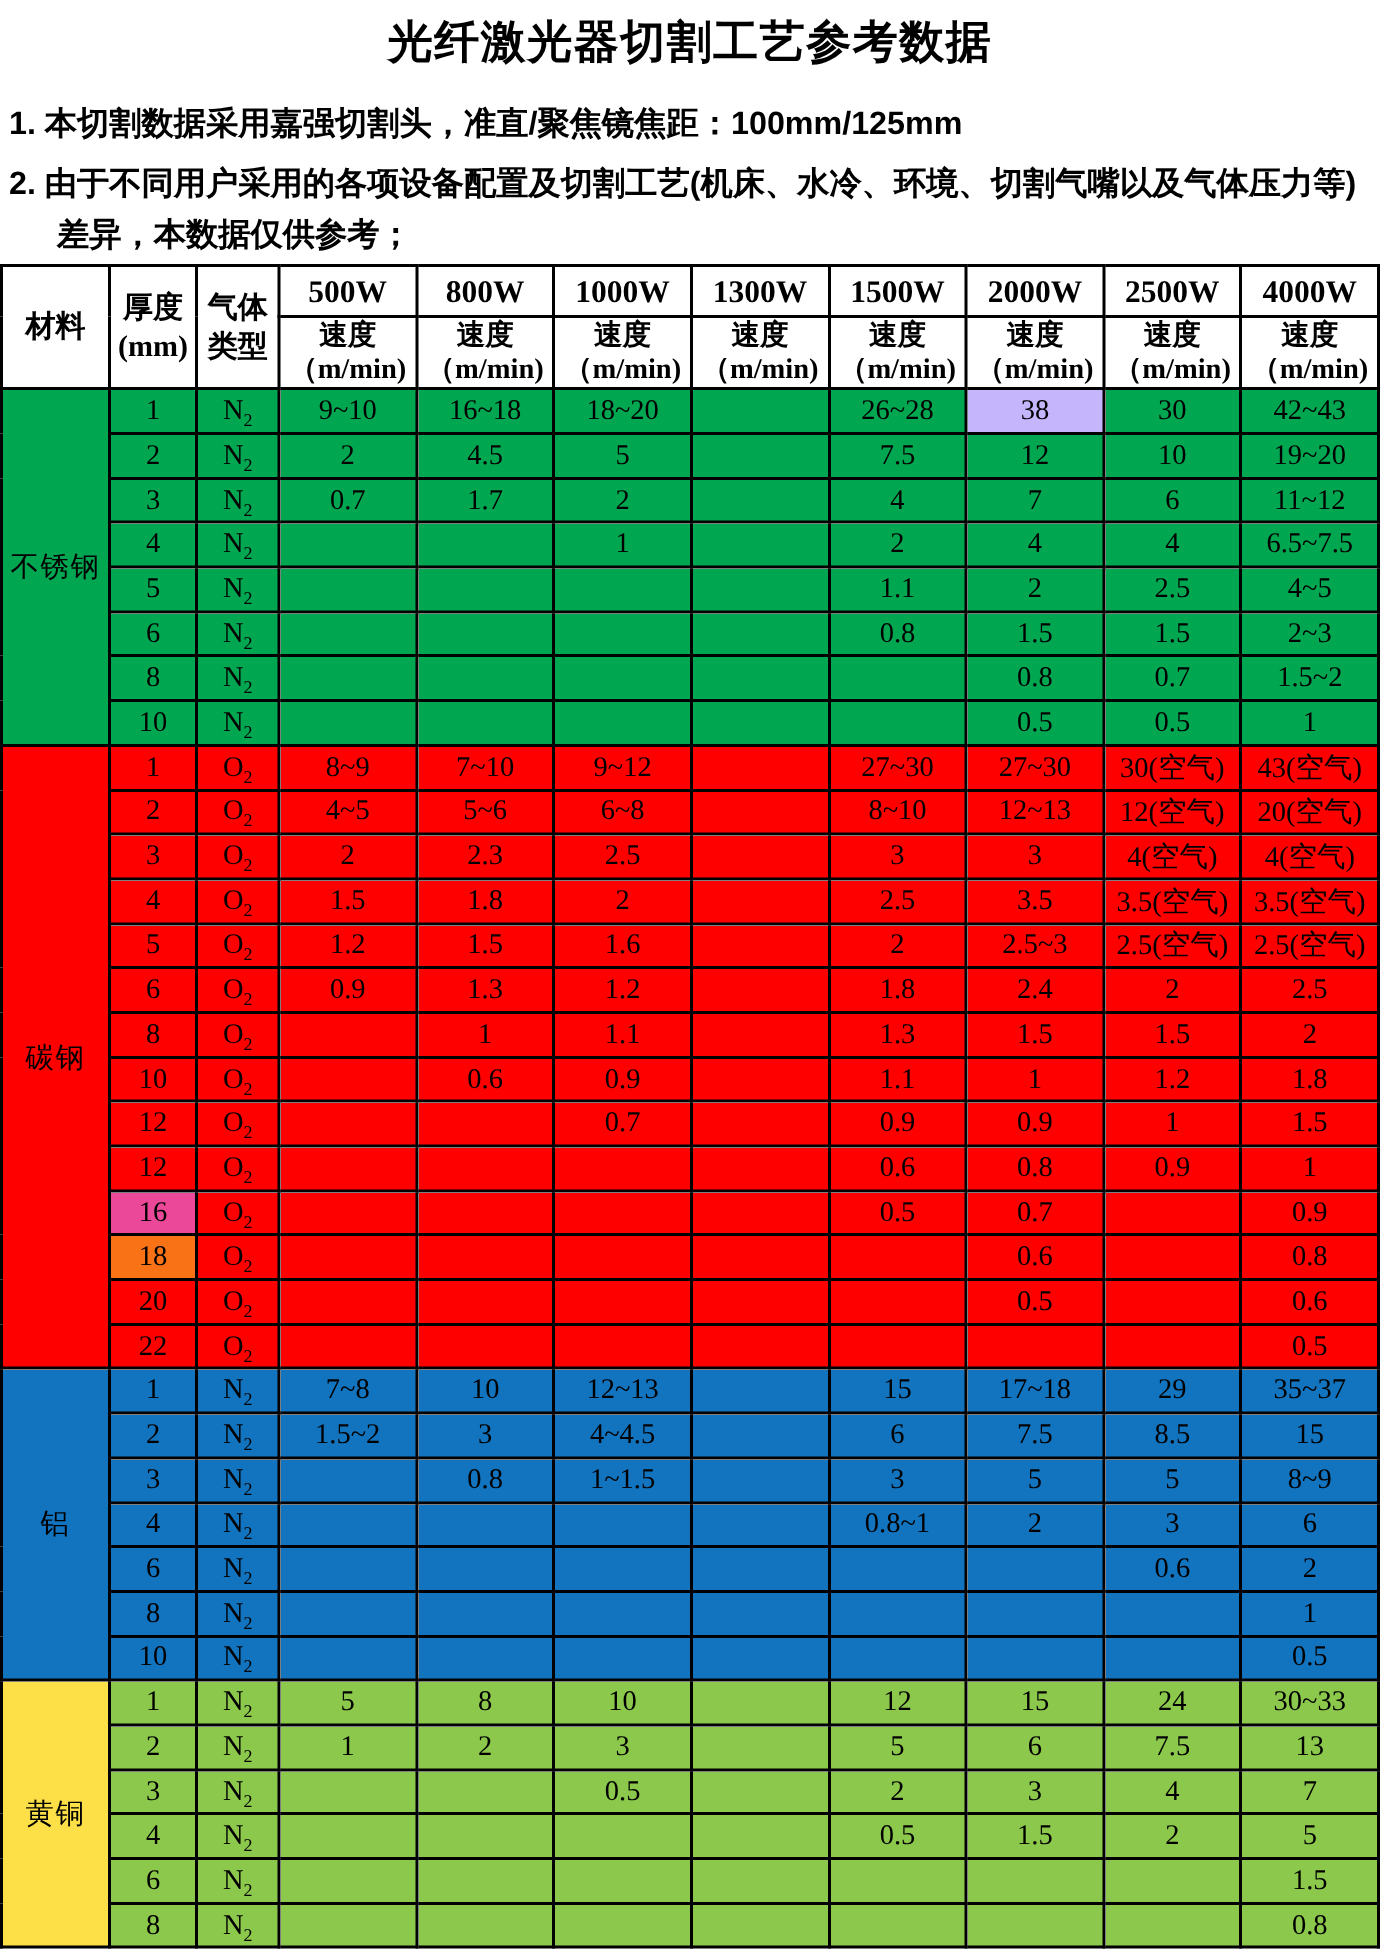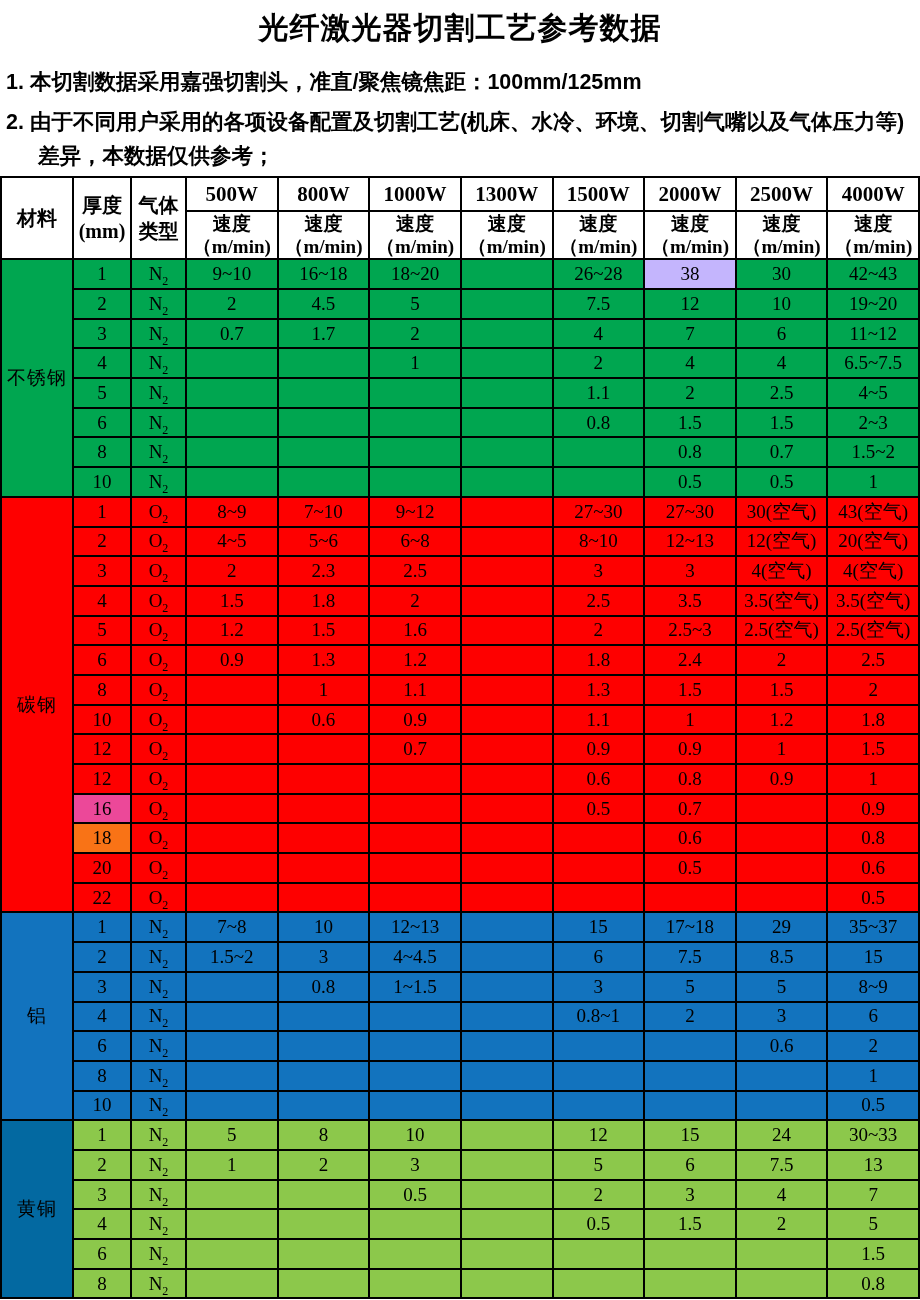--- a/index.html
+++ b/index.html
@@ -440,21 +440,21 @@
         <td style="background: rgb(18, 115, 190);"></td>
         <td style="background: rgb(18, 115, 190);"></td>
         <td style="background: rgb(18, 115, 190);"></td>
         <td style="background: rgb(18, 115, 190);"></td>
         <td style="background: rgb(18, 115, 190);"></td>
         <td style="background: rgb(18, 115, 190);"></td>
         <td style="background: rgb(18, 115, 190);"></td>
         <td style="background: rgb(18, 115, 190);">0.5</td>
       </tr>
       <tr>
-        <td rowspan="6" class="material-cell" style="background: #0369a1;">黄铜</td>
+        <td rowspan="6" class="material-cell" style="background: #fde047;">黄铜</td>
         <td style="background: rgb(140, 200, 75);">1</td>
         <td style="background: rgb(140, 200, 75);"><span>N</span><sub>2</sub></td>
         <td style="background: rgb(140, 200, 75);">5</td>
         <td style="background: rgb(140, 200, 75);">8</td>
         <td style="background: rgb(140, 200, 75);">10</td>
         <td style="background: rgb(140, 200, 75);"></td>
         <td style="background: rgb(140, 200, 75);">12</td>
         <td style="background: rgb(140, 200, 75);">15</td>
         <td style="background: rgb(140, 200, 75);">24</td>
         <td style="background: rgb(140, 200, 75);">30~33</td>

